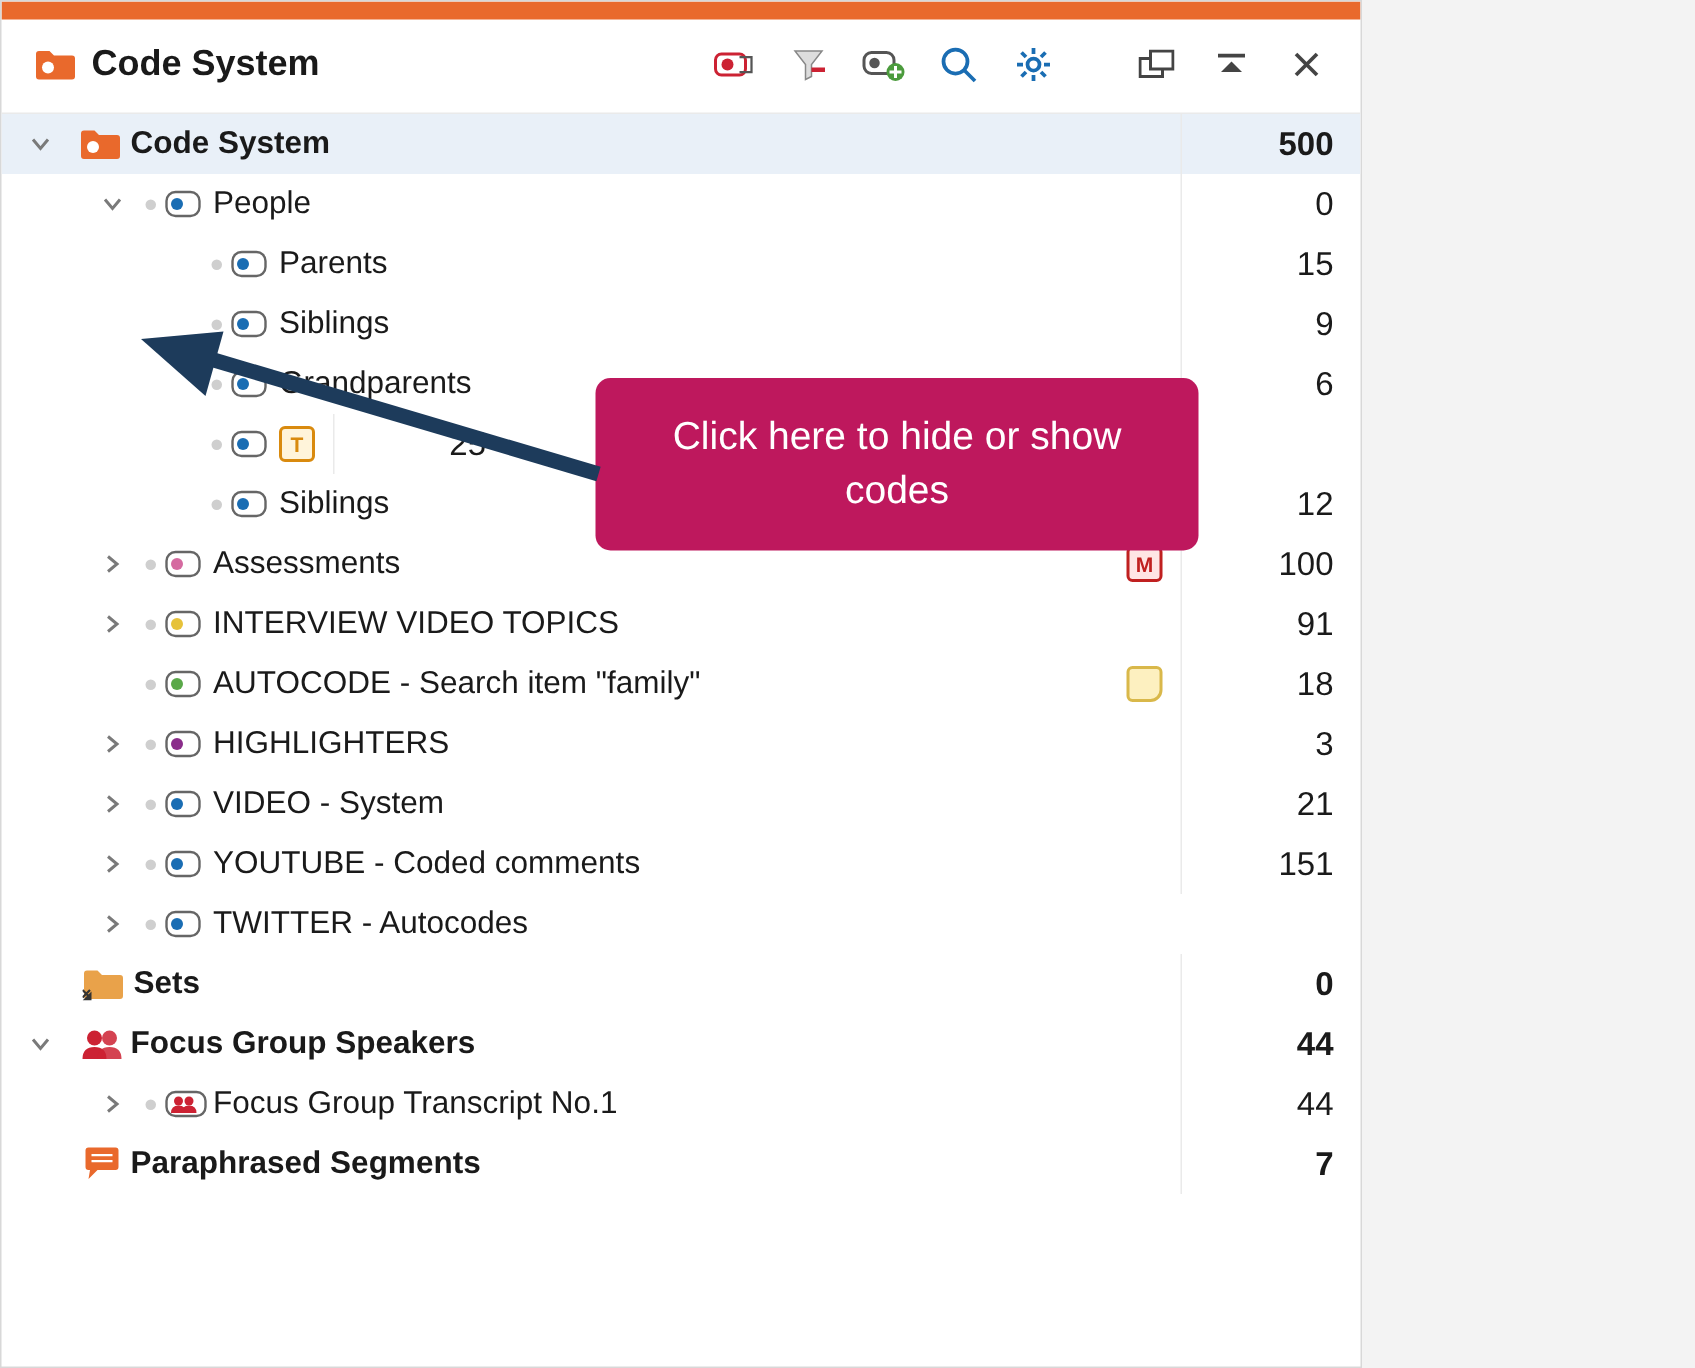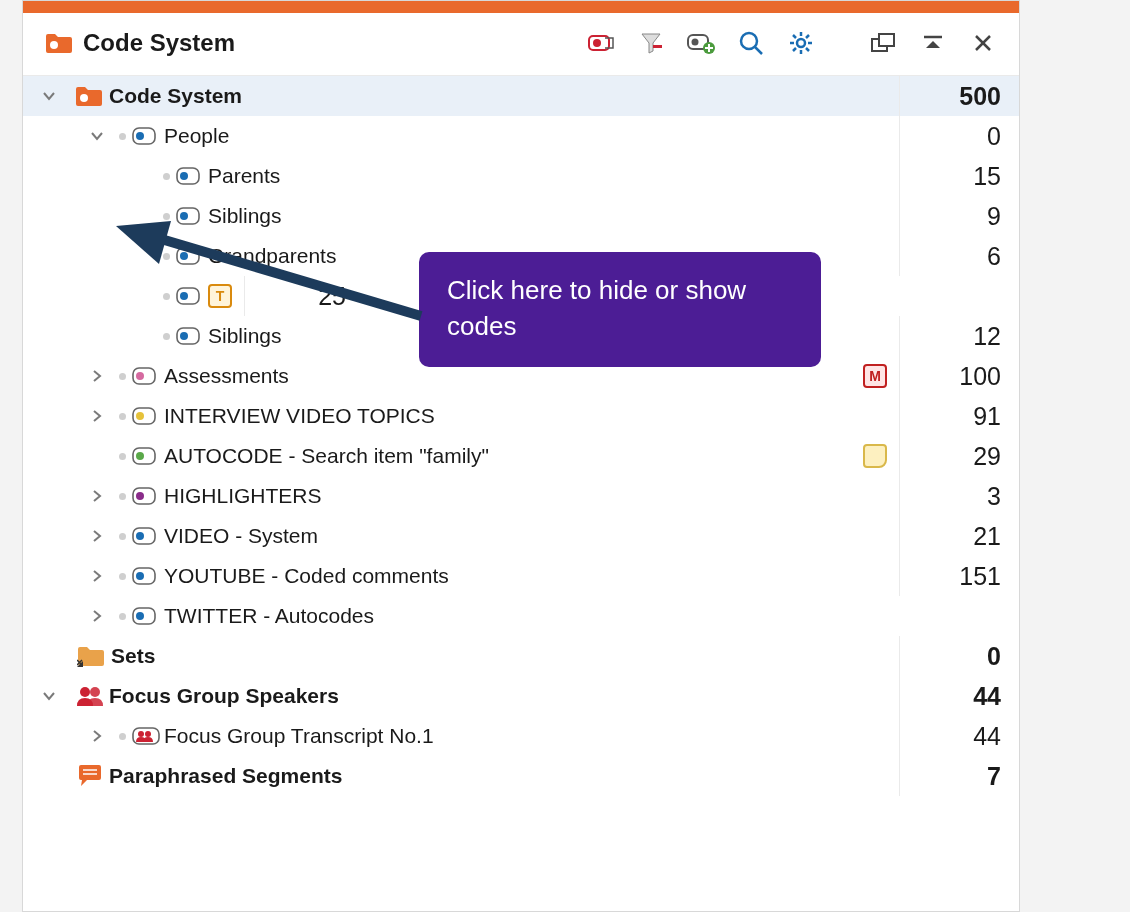--- a/index.html
+++ b/index.html
@@ -3,27 +3,26 @@
 <meta charset="utf-8">
 <style>
   * { box-sizing: border-box; margin: 0; padding: 0; }
   body {
     font-family: -apple-system, BlinkMacSystemFont, "Segoe UI", Helvetica, Arial, sans-serif;
     background: #f3f3f3;
     font-size: 21px;
     color: #1a1a1a;
   }
   .window {
-    width: 998px;
+    width: 908px;
     height: 912px;
     background: #ffffff;
     position: relative;
     border: 1px solid #d8d8d8;
     overflow: hidden;
-    margin-left: 22px;
   }
   .orange-bar {
     height: 12px;
     background: #e9692c;
   }
   .header {
     display: flex;
     align-items: center;
     padding: 12px 18px 14px 22px;
     gap: 14px;
@@ -91,21 +90,21 @@
   }
   .label {
     flex: 1;
     white-space: nowrap;
     overflow: hidden;
   }
   .bold { font-weight: 700; }
   .count-col {
     width: 110px;
     text-align: right;
-    font-size: 25px;
+    font-size: 22px;
     border-left: 1px solid #eaeaea;
     padding-right: 8px;
     height: 100%;
     display: flex;
     align-items: center;
     justify-content: flex-end;
   }
   .row.selected .count-col { font-weight: 700; }
   .badge {
     width: 24px;
@@ -120,24 +119,24 @@
     border: 2px solid;
   }
   .badge-T { color: #d98a0e; border-color: #d98a0e; background: #fff4da; }
   .badge-M { color: #c02020; border-color: #c02020; background: #ffe5e5; }
   .badge-Y { border-color: #d9b84a; background: #fdf0c0; border-radius: 4px 4px 8px 4px; }
   .callout {
     position: absolute;
     left: 396px;
     top: 176px;
     width: 402px;
-    background: #4c1d95;
+    background: #be185d;
     color: #fff;
     font-size: 26px;
-    text-align: left;
+    text-align: center;
     padding: 20px 28px 22px;
     border-radius: 10px;
     line-height: 1.4;
     z-index: 5;
   }
   .arrow-pointer {
     position: absolute;
     left: 88px;
     top: 140px;
     z-index: 6;
@@ -346,21 +345,21 @@
     <div class="row">
       <div class="spacer-indent-1"></div>
       <div class="arrow-col-2"></div>
       <div class="dot"></div>
       <svg class="code-icon" viewBox="0 0 28 20">
           <rect x="1" y="2" width="22" height="16" rx="6" fill="none" stroke="#666" stroke-width="1.6"></rect>
           <circle cx="8" cy="10" r="4" fill="#5aa849"></circle>
         </svg>
       <div class="label">AUTOCODE - Search item "family"</div>
       <div class="badge badge-Y"></div>
-      <div class="count-col">29</div>
+      <div class="count-col">18</div>
     </div>
 
     <div class="row">
       <div class="spacer-indent-1"></div>
       <div class="arrow-col-2">
           <svg class="chevron" viewBox="0 0 14 14">
             <polyline points="4,2 10,7 4,12"></polyline>
           </svg>
         </div>
       <div class="dot"></div>

